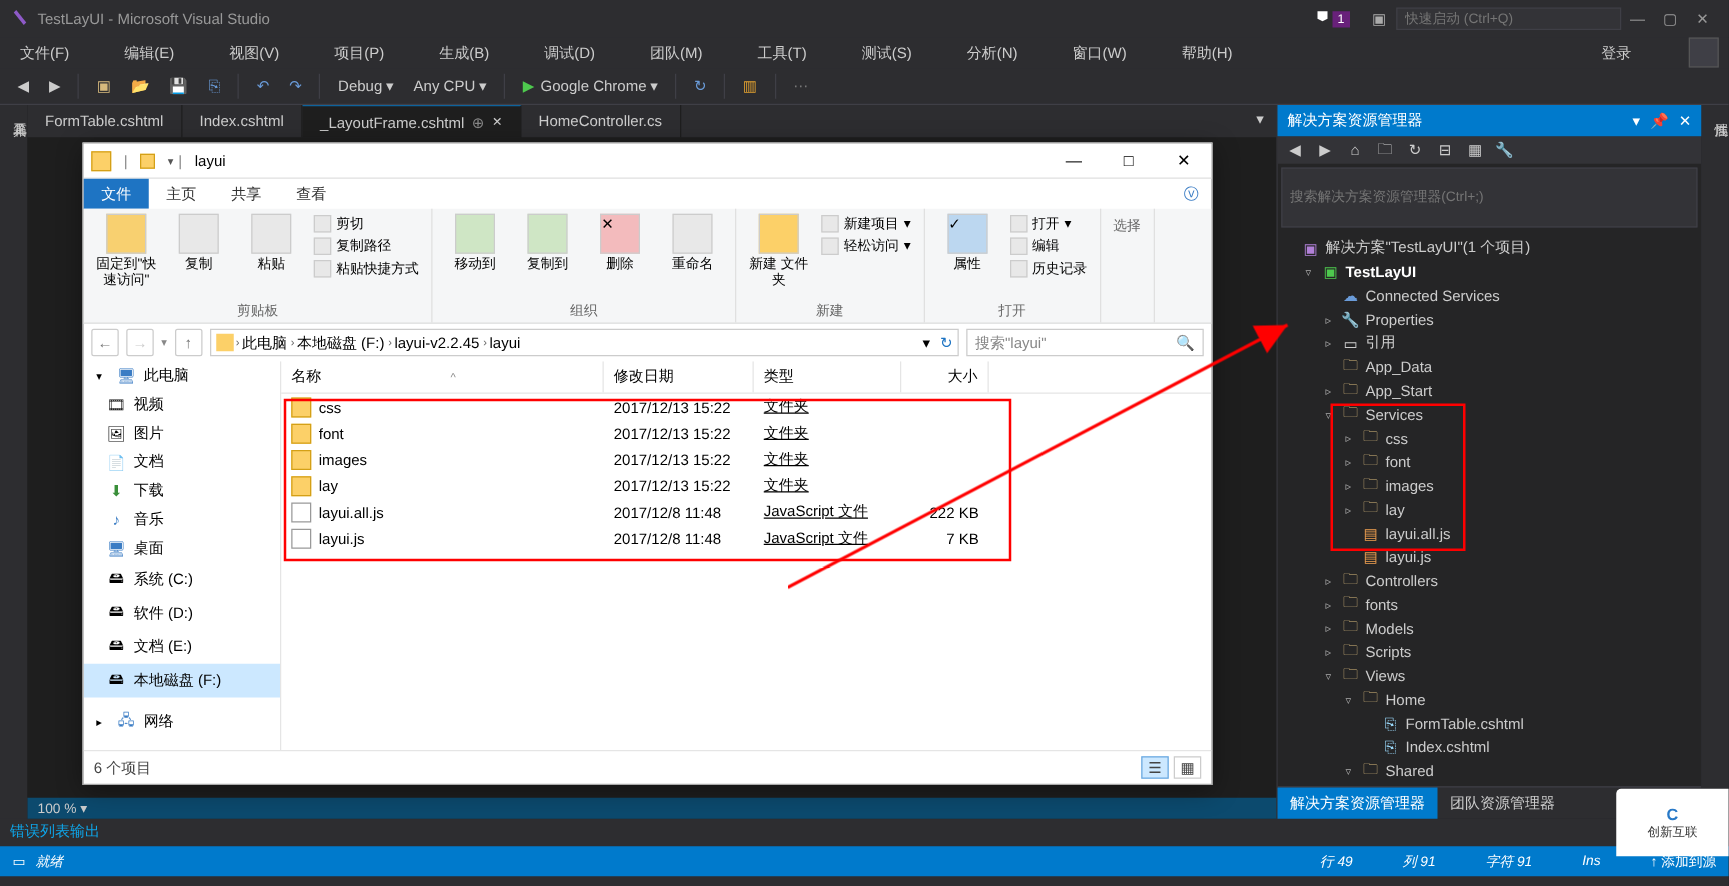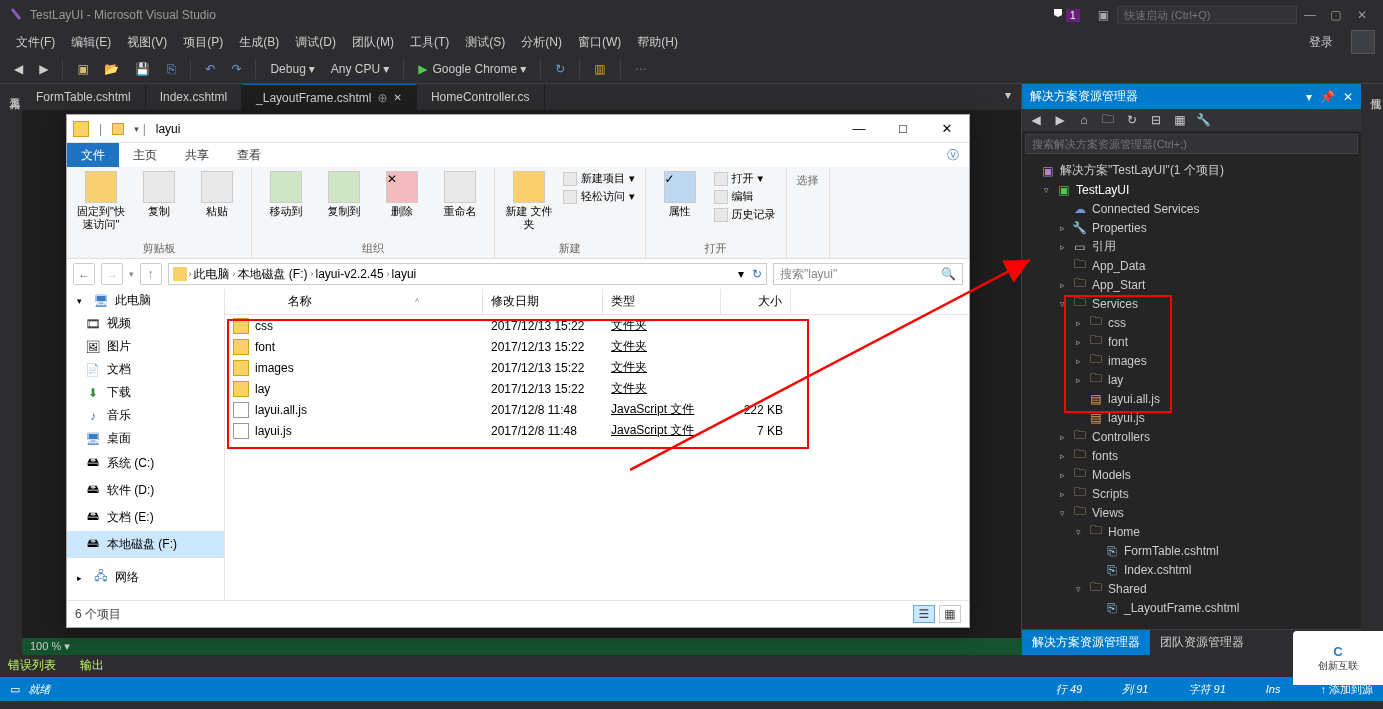--- a/index.html
+++ b/index.html
@@ -32,20 +32,21 @@
   width: 180px;
   font-size: 11px;
 }
 .titlebar .winbtn { width: 14px; text-align: center; color: #999; margin: 0 6px;}
 .titlebar .notif { background:#68217a; color:#fff; font-size:10px; padding:1px 4px; margin-right:10px;}
 .menubar {
   display: flex;
   padding: 0 8px;
   background: #2d2d30;
   color: #ccc;
+  gap: 28px;
 }
 .menubar > div { padding: 4px 8px; }
 .menubar .login { margin-left:auto; margin-right:6px;}
 .menubar .avatar { width:24px; height:24px; border:1px solid #555; background:#3f3f46; margin-left:4px;}
 .toolbar {
   display: flex;
   align-items: center;
   padding: 4px 8px;
   background: #2d2d30;
   border-bottom: 1px solid #3f3f46;
@@ -57,50 +58,50 @@
 .toolbar .play { color:#4ec94e; margin-right:2px;}
 .mainarea { display:flex; height: calc(100% - 30px - 28px - 34px - 24px - 22px); }
 .left-toolstrip { width:22px; background:#2d2d30; color:#ccc; writing-mode:vertical-rl; text-orientation:upright; font-size:11px; padding-top:6px;}
 .editor-area { flex:1; background:#1e1e1e; position:relative; display:flex; flex-direction:column;}
 .tabstrip { display:flex; background:#2d2d30; height:26px;}
 .tabstrip .tab { padding:4px 14px; color:#ccc; border-right:1px solid #1e1e1e; display:flex; align-items:center; gap:6px;}
 .tabstrip .tab.active { background:#1e1e1e; border-top:1px solid #0e639c;}
 .tabstrip .tab .closex { color:#ccc; font-size:10px;}
 .tabstrip .tab.active .pin { color:#888;}
 .editor-body { flex:1; background:#1e1e1e; position:relative;}
-.zoom { background:#14532d; padding:2px 8px; font-size:11px; color:#ccc;}
+.zoom { background:#0c4a6e; padding:2px 8px; font-size:11px; color:#ccc;}
 .right-toolstrip { width:22px; background:#2d2d30; color:#ccc; writing-mode:vertical-rl; text-orientation:mixed; font-size:11px; padding-top:6px;}
 .solution-panel { width:340px; background:#252526; display:flex; flex-direction:column; border-left:1px solid #3f3f46;}
 .panel-title { background:#0e639c; color:#fff; padding:4px 8px; display:flex; align-items:center; background:#3f3f46; position:relative;}
 .panel-title.active { background:#007acc; }
 .panel-title .pttxt { flex:1; }
 .panel-title .pticons { display:flex; gap:8px;}
 .panel-toolbar { background:#333337; display:flex; padding:3px 6px; gap:8px; font-size:12px;}
 .panel-toolbar .icon { width:16px; height:16px; display:inline-flex; align-items:center; justify-content:center;}
 .panel-search { padding:3px;}
-.panel-search input { width:100%; background:#333337; border:1px solid #3f3f46; color:#888; padding:3px 6px; font-size:11px;}
+.panel-search input { width:100%; background:#333337; border:1px solid #3f3f46; color:#888; padding:17px 6px; font-size:11px;}
 .tree { flex:1; overflow:auto; padding:4px 0; position:relative;}
 .tree-node { display:flex; align-items:center; height:19px; padding-left:6px; white-space:nowrap;}
 .tree-node .arrow { width:12px; color:#aaa; font-size:9px;}
 .tree-node .icon { width:16px; margin-right:4px; text-align:center;}
 .tree-node .label { color:#ccc;}
-.tree-node.bold .label { font-weight:normal; color:#fff;}
+.tree-node.bold .label { font-weight:bold; color:#fff;}
 .ind1 { padding-left: 22px; }
 .ind2 { padding-left: 38px; }
 .ind3 { padding-left: 54px; }
 .ind4 { padding-left: 70px; }
 .fld { color:#d7ba7d;}
 .jsfile { color:#f0a050;}
 .cshtml { color:#9cdcfe;}
 .redbox { position:absolute; border:2px solid #ff0000; pointer-events:none;}
 .redarrow { position:absolute; pointer-events:none;}
 .panel-footer { display:flex; background:#2d2d30; border-top:1px solid #3f3f46;}
 .panel-footer div { padding:4px 10px;}
 .panel-footer .active { background:#007acc; color:#fff;}
-.bottom-panels { height:22px; background:#2d2d30; display:flex; padding:2px 8px; gap:24px; color:#bef264;}
+.bottom-panels { height:22px; background:#2d2d30; display:flex; padding:2px 8px; gap:0; color:#0ea5e9;}
 .statusbar { height:24px; background:#007acc; color:#fff; display:flex; align-items:center; padding:0 10px; font-size:11px;}
 .statusbar .sbitem { margin-right:40px;font-style:italic;}
 .statusbar .spacer { flex:1;}
 .logo-badge { position:absolute; right:0; bottom:24px; width:90px; height:54px; background:#fff; color:#333; display:flex; align-items:center; justify-content:center; font-size:10px; border-top-left-radius:4px;}
 .logo-badge .c { font-size:13px; font-weight:bold; color:#2879c7;}
 
 .explorer-window {
   position:absolute;
   left:66px; top:114px;
   width:904px; height:514px;
@@ -141,21 +142,21 @@
 .ex-addrbar .searchbox .mag { margin-left:auto;}
 .ex-content { flex:1; display:flex; overflow:hidden;}
 .ex-nav { width:158px; border-right:1px solid #e5e5e5; overflow:auto; background:#fff;}
 .ex-nav-item { display:flex; align-items:center; padding:3px 8px 3px 18px; gap:6px;}
 .ex-nav-item.l0 { padding-left:10px;}
 .ex-nav-item .nicon { width:16px; text-align:center;}
 .ex-nav-item.sel { background:#cce8ff; }
 .ex-files { flex:1; display:flex; flex-direction:column;}
 .ex-headers { display:flex; border-bottom:1px solid #e5e5e5; padding-right:16px;}
 .ex-headers div { padding:4px 8px; border-right:1px solid #e5e5e5;}
-.ex-headers .colname { width:258px;text-align:center;}
+.ex-headers .colname { width:258px;}
 .ex-headers .coldate { width:120px;}
 .ex-headers .coltype { width:118px;}
 .ex-headers .colsize { width:70px; text-align:right;}
 .ex-rows { flex:1; position:relative;}
 .ex-row { display:flex; padding:2px 0; align-items:center;}
 .ex-row .colname { width:258px; padding-left:8px; display:flex; align-items:center; gap:6px;}
 .ex-row .fic { width:16px; height:16px;}
 .ex-row .fic.folder { background:#fcd068; border:1px solid #d4a017;}
 .ex-row .fic.js { background:#fff; border:1px solid #999;}
 .ex-row .coldate { width:120px; padding-left:8px;}
@@ -475,20 +476,34 @@
 速访问"</div>
           </div>
         <div class="rbtn-big">
             <div class="ricon"></div>
             <div class="rtxt">复制</div>
           </div>
         <div class="rbtn-big">
             <div class="ricon"></div>
             <div class="rtxt">粘贴</div>
           </div>
+        <div class="rstack">
+          <div>
+              <span class="smicon"></span>
+              <span>剪切</span>
+            </div>
+          <div>
+              <span class="smicon"></span>
+              <span>复制路径</span>
+            </div>
+          <div>
+              <span class="smicon"></span>
+              <span>粘贴快捷方式</span>
+            </div>
+        </div>
       </div>
       <div class="rlabel">剪贴板</div>
     </div>
     <div class="ex-rgroup">
       <div class="ritems">
         <div class="rbtn-big">
             <div class="ricon" style="background:#cfe6c5;"></div>
             <div class="rtxt">移动到</div>
           </div>
         <div class="rbtn-big">

